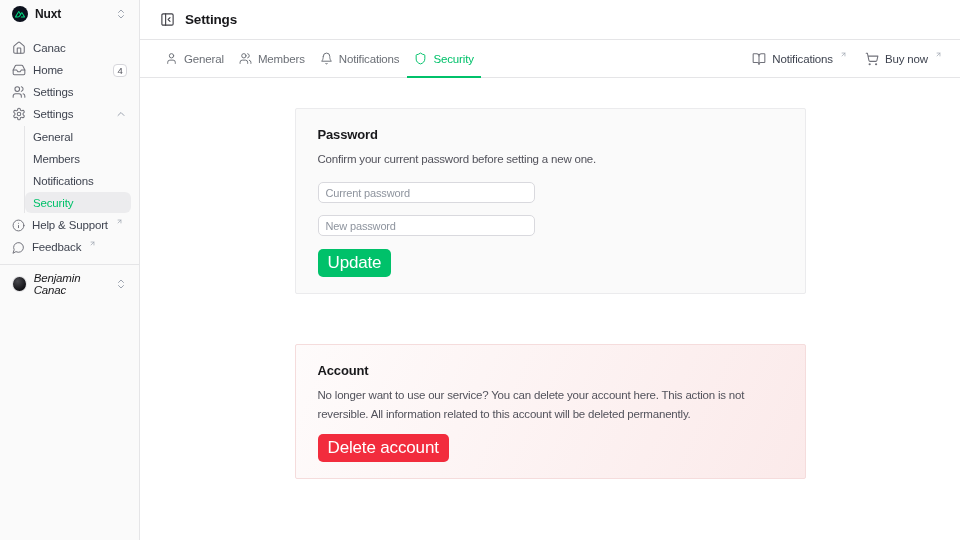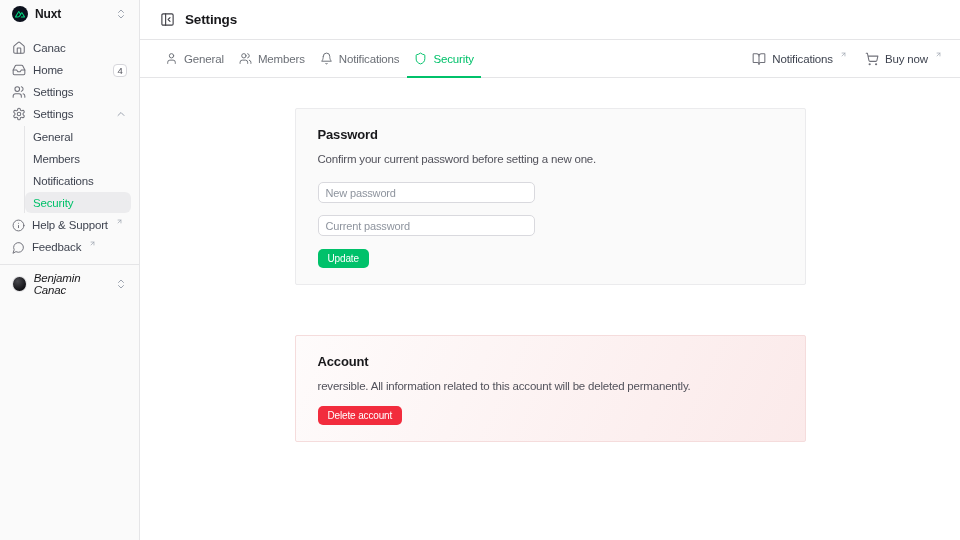--- a/index.html
+++ b/index.html
@@ -146,21 +146,21 @@
   .pw-form { margin-top:13px; }
   .pw-input {
     display:block; width:217px; height:21px; margin-bottom:12px;
     border:1px solid #d9d9de; border-radius:5px; background:#fff;
     padding:0 7px; font-family:inherit; font-size:11px; letter-spacing:-0.15px;
     color:#3f3f46; outline:none;
   }
   .pw-input::placeholder { color:#8e949e; }
   .btn {
     display:inline-block; border:none; border-radius:5px;
-    font-family:inherit; font-size:10px; font-weight:500; letter-spacing:-0.15px;
+    font-family:inherit; font-size:17px; font-weight:500; letter-spacing:-0.15px;
     color:#fff; padding:4px 10px; cursor:pointer;
   }
   .btn.green { background:#00c16a; margin-top:1px; }
   .btn.red { background:#f22c3d; margin-top:10px; }
 </style>
 </head>
 <body>
 
 <aside class="sidebar">
   <div>
@@ -337,28 +337,29 @@
       </div>
     </div>
   </div>
 
   <div class="content">
 
     <section class="card password">
       <div class="card-title">Password</div>
       <div class="card-desc">Confirm your current password before setting a new one.</div>
       <div class="pw-form">
+        <input type="password" class="pw-input" placeholder="Current password" style="">
         <input type="password" class="pw-input" placeholder="New password" style="">
-        <input type="password" class="pw-input" placeholder="Current password" style="">
         <button class="btn green">Update</button>
       </div>
     </section>
 
     <section class="card account">
       <div class="card-title">Account</div>
       <div class="card-desc">
+        <span class="desc-line">No longer want to use our service? You can delete your account here. This action is not</span>
         <span class="desc-line">reversible. All information related to this account will be deleted permanently.</span>
       </div>
       <button class="btn red">Delete account</button>
     </section>
 
   </div>
 </div>
 
 </body></html>

